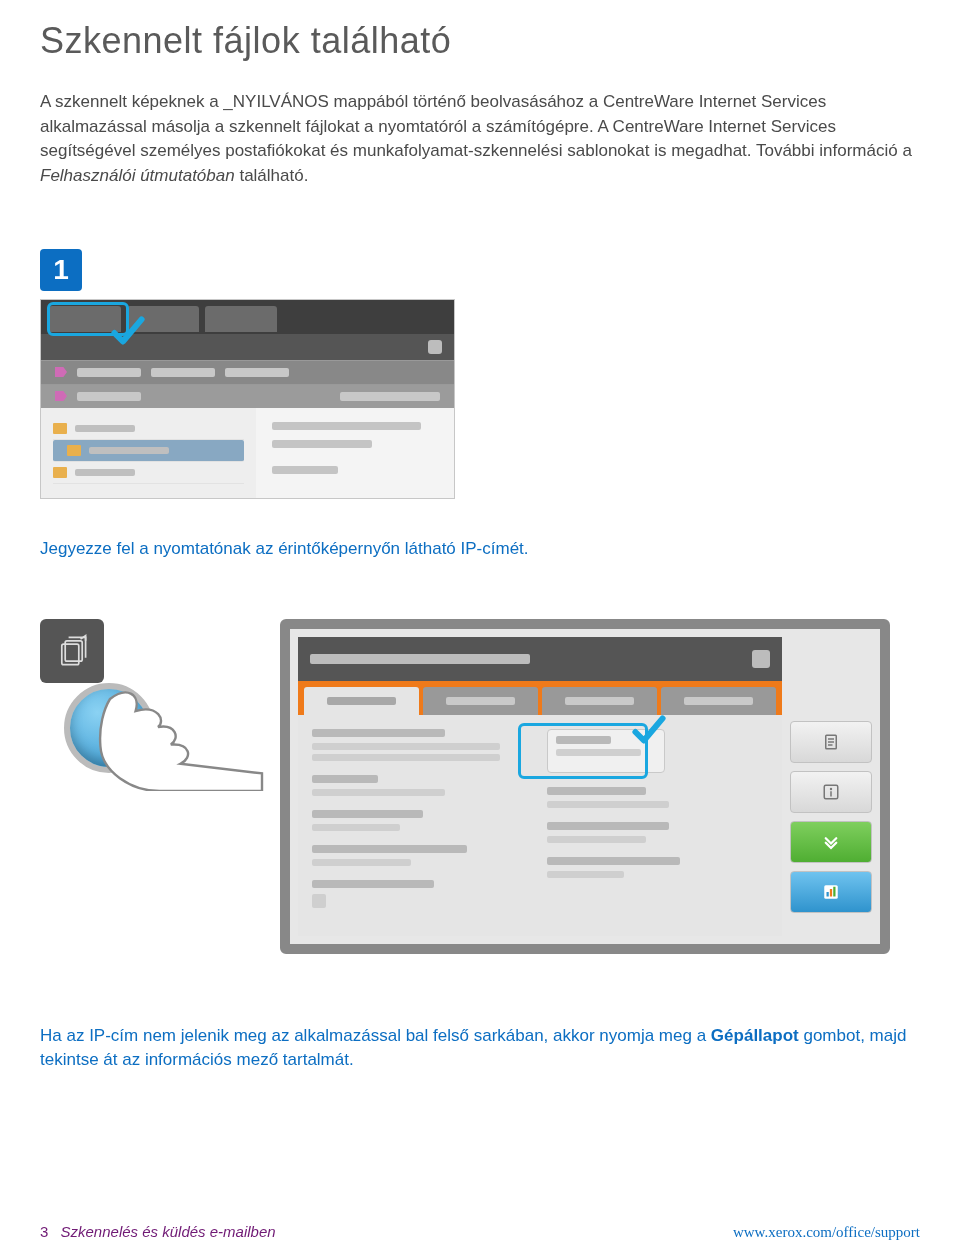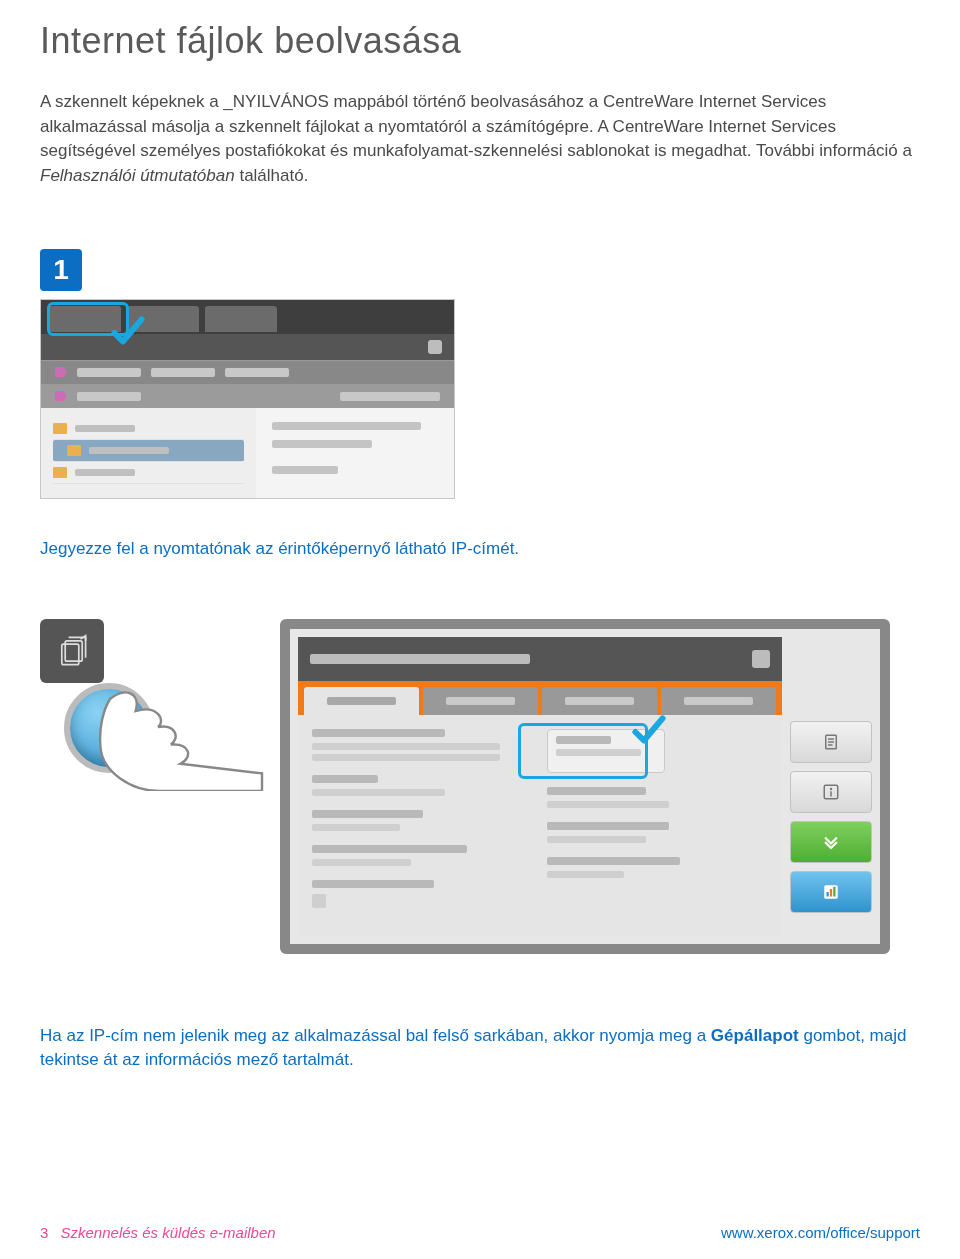--- a/index.html
+++ b/index.html
@@ -211,28 +211,28 @@
   }
   .note-bottom b { font-weight: bold; }
 
   .footer {
     position: absolute;
     left: 40px; right: 40px; bottom: 18px;
     display: flex; justify-content: space-between;
     align-items: baseline;
     font-size: 15px;
   }
-  .footer-left { color: #ec4899; font-style: italic; margin-top: 19px; }
+  .footer-left { color: #701a75; font-style: italic; margin-top: 19px; }
   .footer-left .pgnum { font-style: normal; margin-right: 8px; }
-  .footer-right a { color: #0c6ec2; text-decoration: none; }
+  .footer-right a { color: #0c6ec2; text-decoration: none; font-family: Liberation Serif, serif; }
 </style>
 </head>
 <body>
 
-<h1 class="page-title">Internet fájlok beolvasása</h1>
+<h1 class="page-title">Szkennelt fájlok található</h1>
 
 <p class="intro">
   <span>A szkennelt képeknek a _NYILVÁNOS mappából történő beolvasásához a CentreWare Internet Services alkalmazással másolja a szkennelt fájlokat a nyomtatóról a számítógépre. A CentreWare Internet Services segítségével személyes postafiókokat és munkafolyamat-szkennelési sablonokat is megadhat. További információ a </span><span class="italic">Felhasználói útmutatóban</span><span> található.</span>
 </p>
 
 <div class="step-badge">1</div>
 
 <div class="webui" style="position:relative;">
   <div class="webui-tabs">
     <div class="webui-tab active"></div>
@@ -275,21 +275,21 @@
     </div>
     <div class="webui-main">
       <div class="main-bar lg"></div>
       <div class="main-bar md"></div>
       <div style="height:8px;"></div>
       <div class="main-bar sm"></div>
     </div>
   </div>
 </div>
 
-<p class="note-blue">Jegyezze fel a nyomtatónak az érintőképernyő látható IP-címét.</p>
+<p class="note-blue">Jegyezze fel a nyomtatónak az érintőképernyőn látható IP-címét.</p>
 
 <div class="panel-row">
 
   <div class="hand-unit">
     <div class="hand-badge">
       <svg width="34" height="34" viewBox="0 0 40 40">
         <rect x="8" y="12" width="20" height="24" rx="2" fill="none" stroke="#ddd" stroke-width="2"></rect>
         <rect x="12" y="8" width="20" height="24" rx="2" fill="none" stroke="#ddd" stroke-width="2"></rect>
         <path d="M16 4 h20 v24" fill="none" stroke="#ddd" stroke-width="2"></path>
         <path d="M30 6 l6 -4 v6" fill="none" stroke="#ddd" stroke-width="2"></path>

